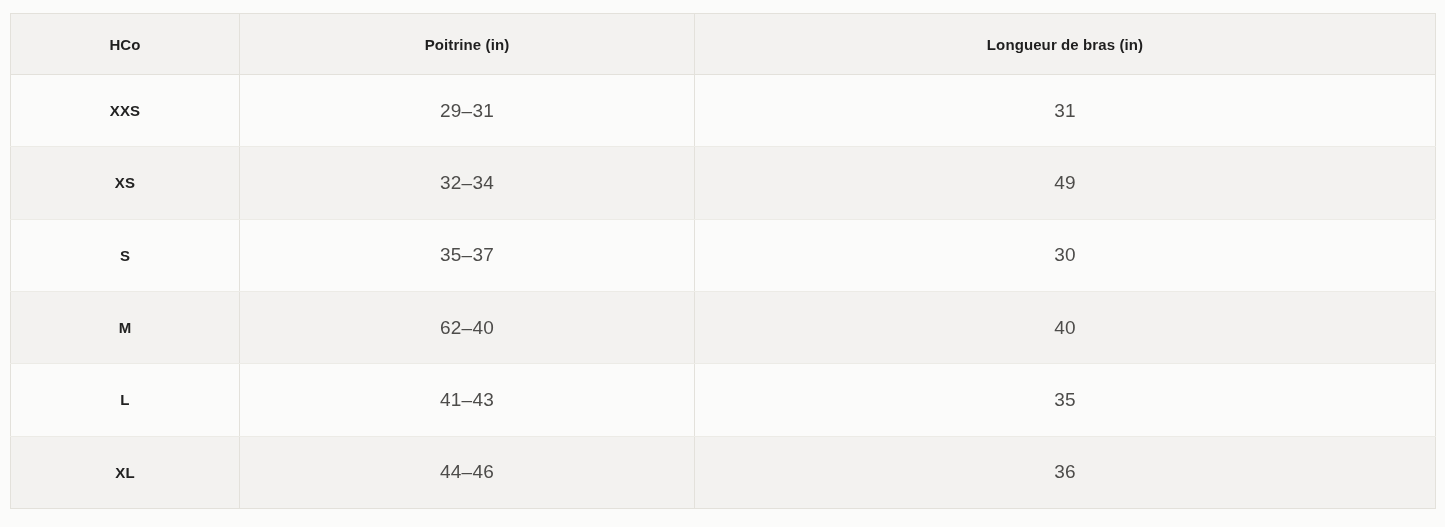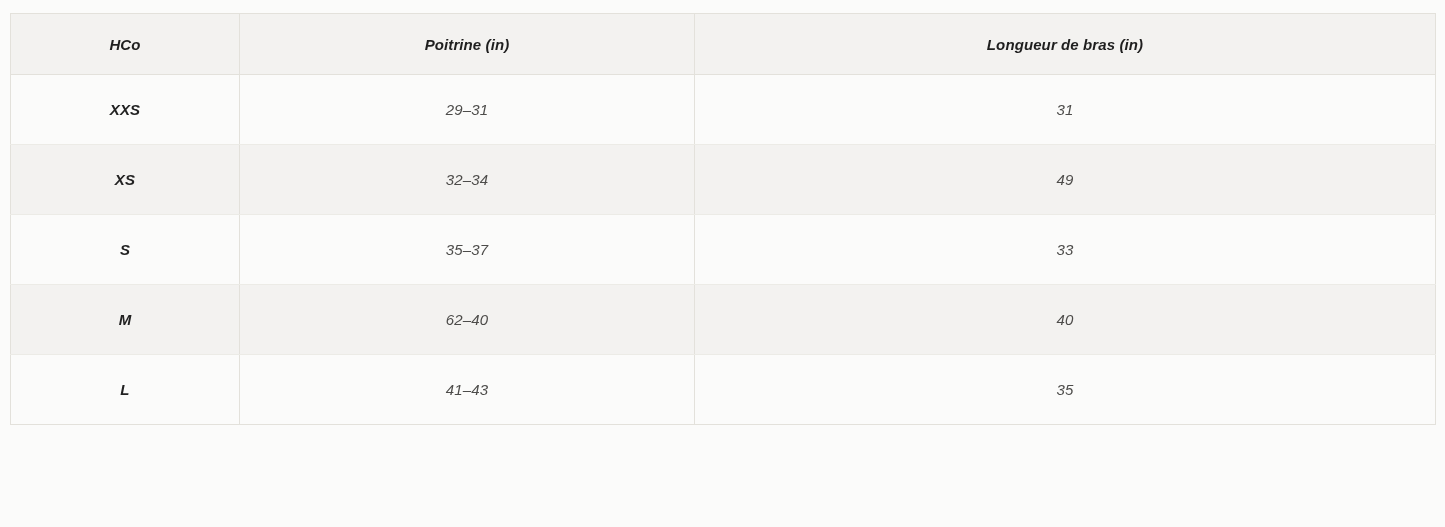--- a/index.html
+++ b/index.html
@@ -13,23 +13,22 @@
     font-family: "Liberation Sans", sans-serif;
     -webkit-font-smoothing: antialiased;
     overflow: hidden;
   }
 
   #size-chart-wrap {
     position: absolute;
     left: 10px;
     top: 13px;
     width: 1425px;
-    height: 412px;
+    height: 496px;
     box-sizing: border-box;
-    font-style: italic;
   }
 
   table.size-chart {
     width: 100%;
     height: 100%;
     border-collapse: collapse;
     table-layout: fixed;
     border: 1px solid #e3e1db;
     background: #fbfbfa;
   }
@@ -77,21 +76,21 @@
   tbody tr.data-row:last-child td { border-bottom: none; }
 
   td.cell-size {
     font-size: 15px;
     font-weight: bold;
     color: #222222;
     letter-spacing: 0.2px;
   }
 
   td.cell-measure {
-    font-size: 15px;
+    font-size: 19px;
     font-weight: normal;
     color: #4d4c4a;
     letter-spacing: 0.2px;
   }
 </style>
 </head>
 <body>
 
 <div id="size-chart-wrap">
   <table class="size-chart">
@@ -114,27 +113,32 @@
         <td class="cell-measure">31</td>
       </tr>
       <tr class="data-row row-alt">
         <td class="cell-size">XS</td>
         <td class="cell-measure">32–34</td>
         <td class="cell-measure">49</td>
       </tr>
       <tr class="data-row row-base">
         <td class="cell-size">S</td>
         <td class="cell-measure">35–37</td>
-        <td class="cell-measure">33</td>
+        <td class="cell-measure">30</td>
       </tr>
       <tr class="data-row row-alt">
         <td class="cell-size">M</td>
         <td class="cell-measure">62–40</td>
         <td class="cell-measure">40</td>
       </tr>
       <tr class="data-row row-base">
         <td class="cell-size">L</td>
         <td class="cell-measure">41–43</td>
         <td class="cell-measure">35</td>
       </tr>
+      <tr class="data-row row-alt">
+        <td class="cell-size">XL</td>
+        <td class="cell-measure">44–46</td>
+        <td class="cell-measure">36</td>
+      </tr>
     </tbody>
   </table>
 </div>
 
 </body></html>

